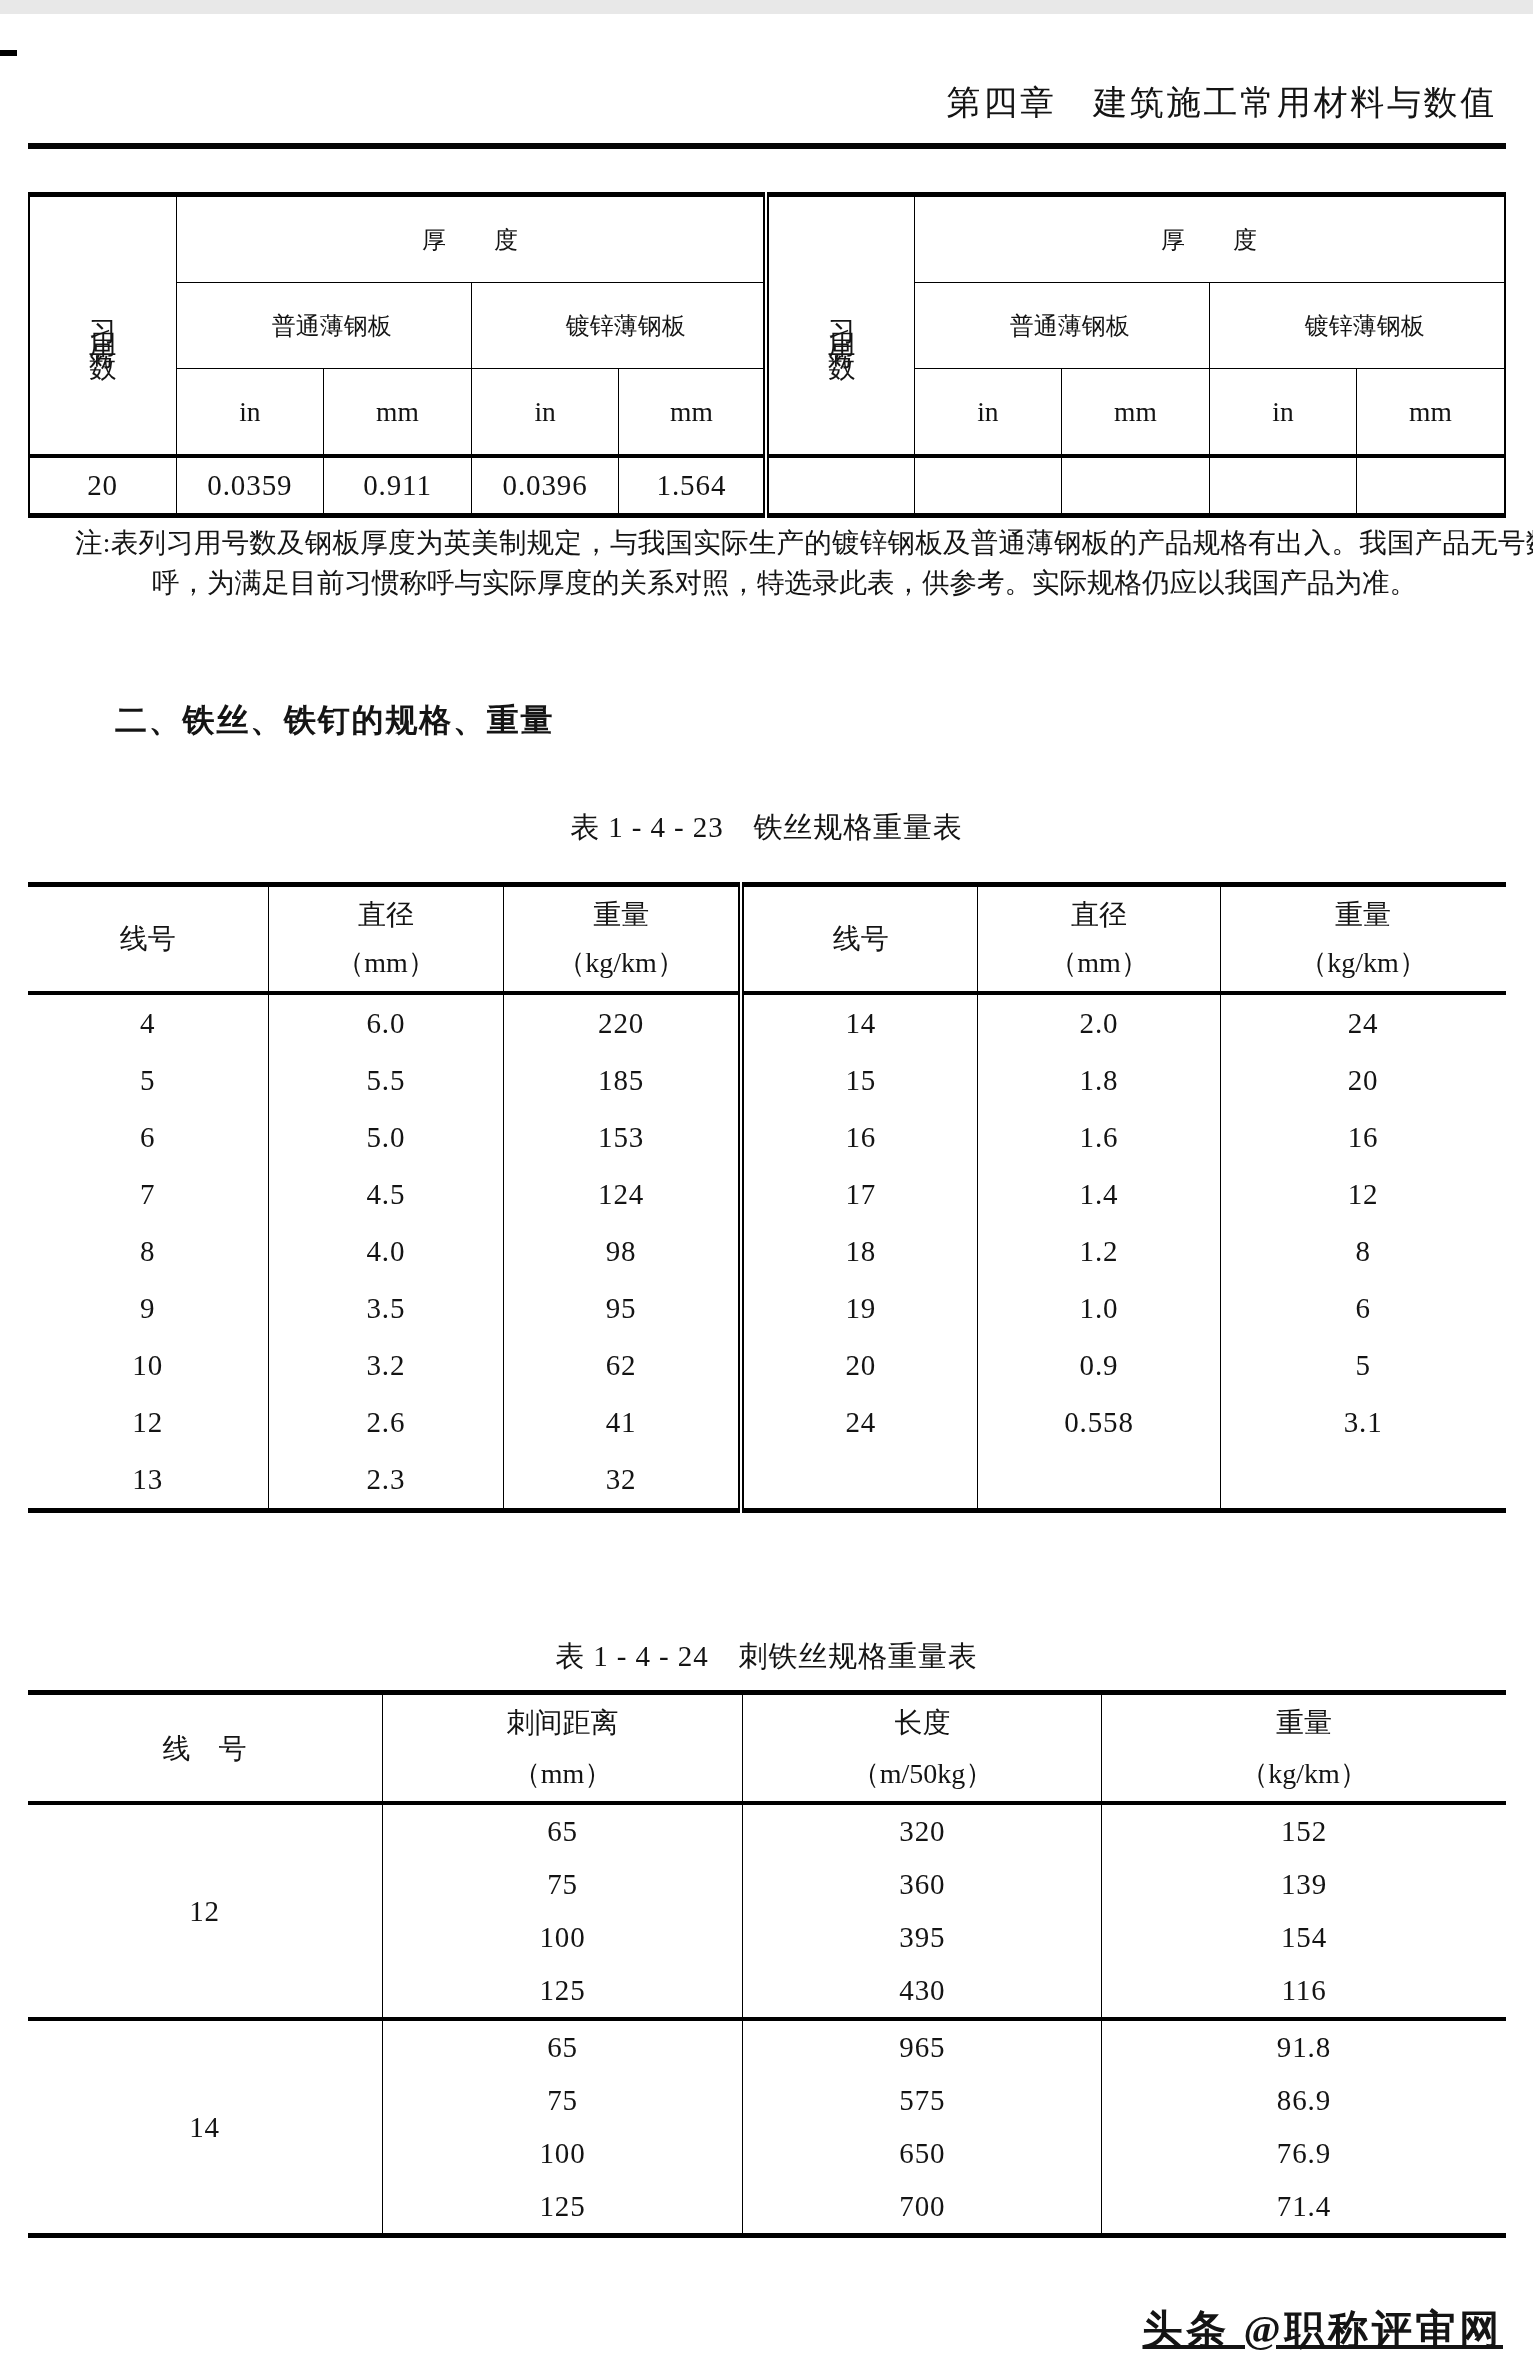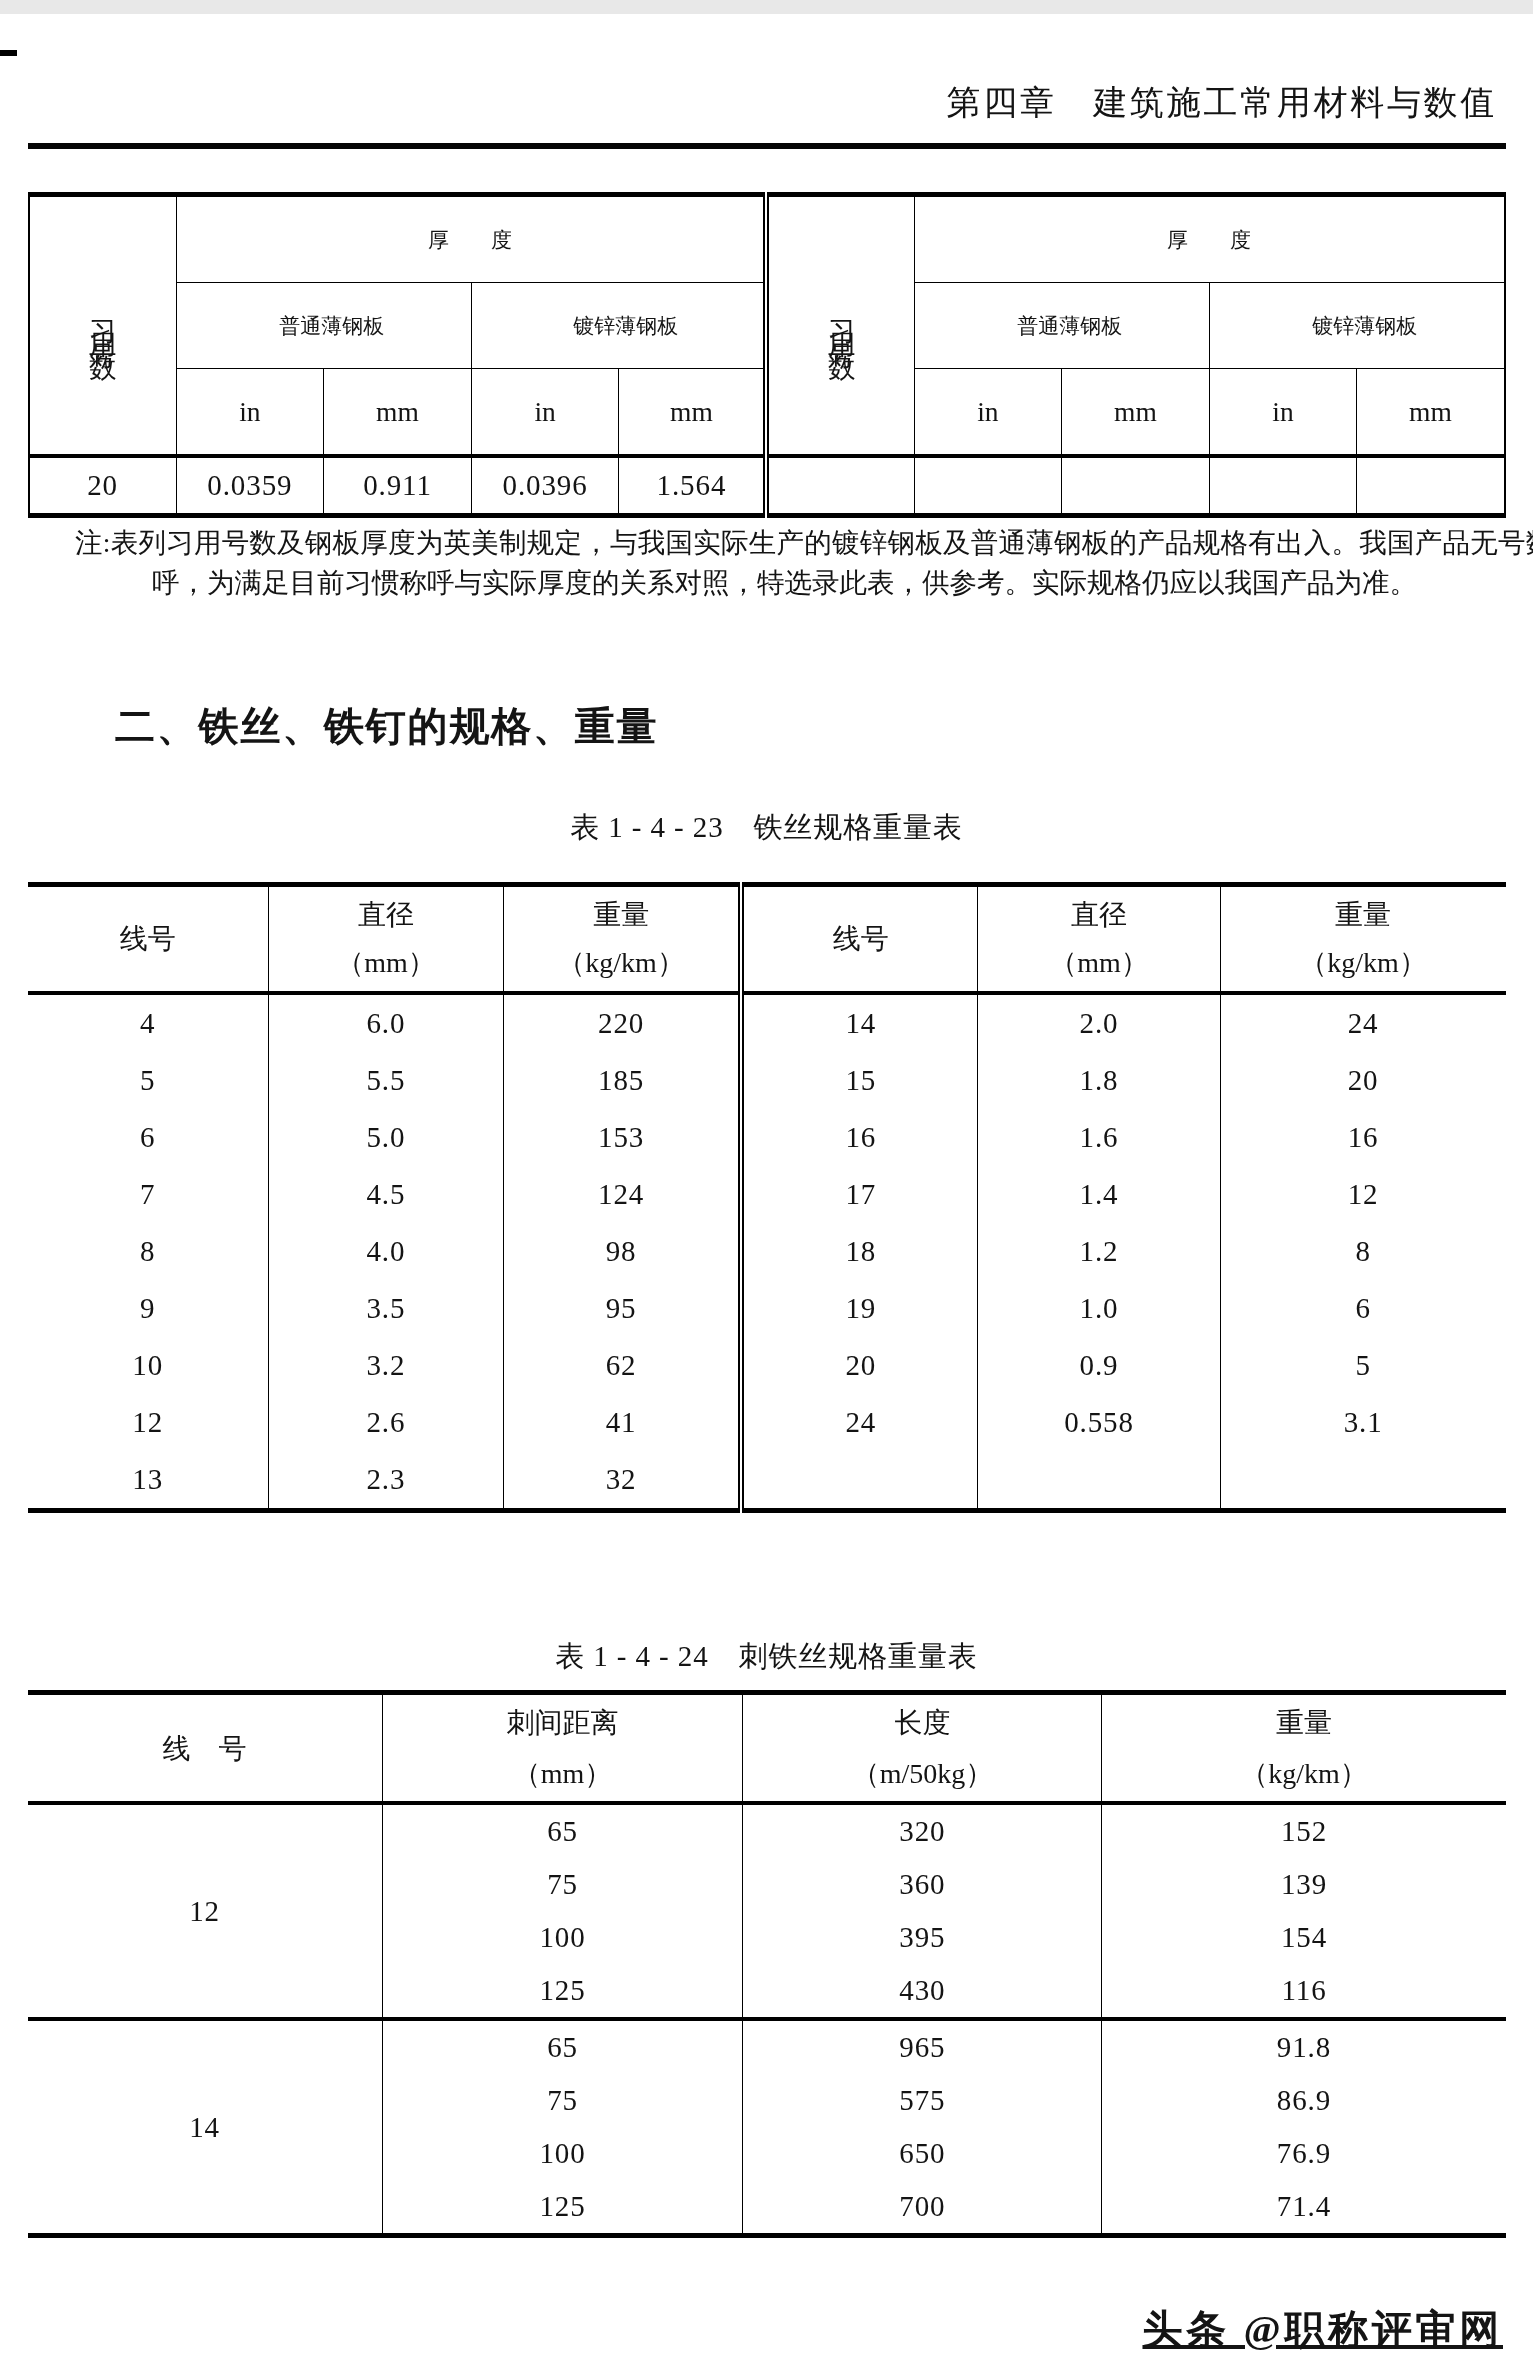--- a/index.html
+++ b/index.html
@@ -20,21 +20,21 @@
   .rule-top{position:absolute;left:27.5px;top:129px;width:1478px;height:5.5px;background:#050505;}
 
   table.t{border-collapse:collapse;table-layout:fixed;position:absolute;}
   table.t td{text-align:center;vertical-align:middle;padding:0;color:#141414;}
 
   
   .t1{left:27.5px;top:178px;width:1478px;
       border-top:5.5px solid #000;border-bottom:5.5px solid #000;
       border-left:2.7px solid #000;border-right:2.7px solid #000;}
   .t1 td{border:1.8px solid #000;font-size:27.5px;}
-  .t1 .hanzi{font-size:21px;}
+  .t1 .hanzi{font-size:24px;}
   .t1 .num{font-size:29px;letter-spacing:0.9px;}
   .t1 tr.r1 td{height:85px;}
   .t1 tr.r2 td{height:85px;padding-left:16px;}
   .t1 tr.r3 td{height:85px;}
   .t1 tr.data td{height:55px;border-top:4.6px solid #000;}
   .t1 td.dbl{border-left:6.4px double #000;}
   .vert{
     display:inline-block;
     writing-mode:vertical-rl;text-orientation:upright;
     letter-spacing:11px;font-size:27.5px;line-height:1.1;
@@ -64,21 +64,21 @@
   .t3 tbody.group:last-child{border-bottom:none;}
   .t3 .num{font-size:29px;letter-spacing:0.9px;}
 
   .note{
     position:absolute;left:75px;top:509px;width:1429px;
     font-size:27.5px;line-height:40px;text-align:justify;
     padding-left:77px;text-indent:-77px;
   }
   .section-heading{
     position:absolute;left:115px;top:685px;
-    font-size:40px;font-weight:700;letter-spacing:1.8px;white-space:nowrap;
+    font-size:32px;font-weight:700;letter-spacing:1.8px;white-space:nowrap;
   }
   .table-title{
     position:absolute;left:27.5px;width:1478px;text-align:center;
     font-size:29px;letter-spacing:0.9px;
   }
   .title-23{top:794px;}
   .title-24{top:1623px;}
   .footer-watermark{
     position:absolute;top:2288px;right:31px;
     font-size:40px;font-weight:700;letter-spacing:3.7px;white-space:nowrap;text-decoration:underline;

